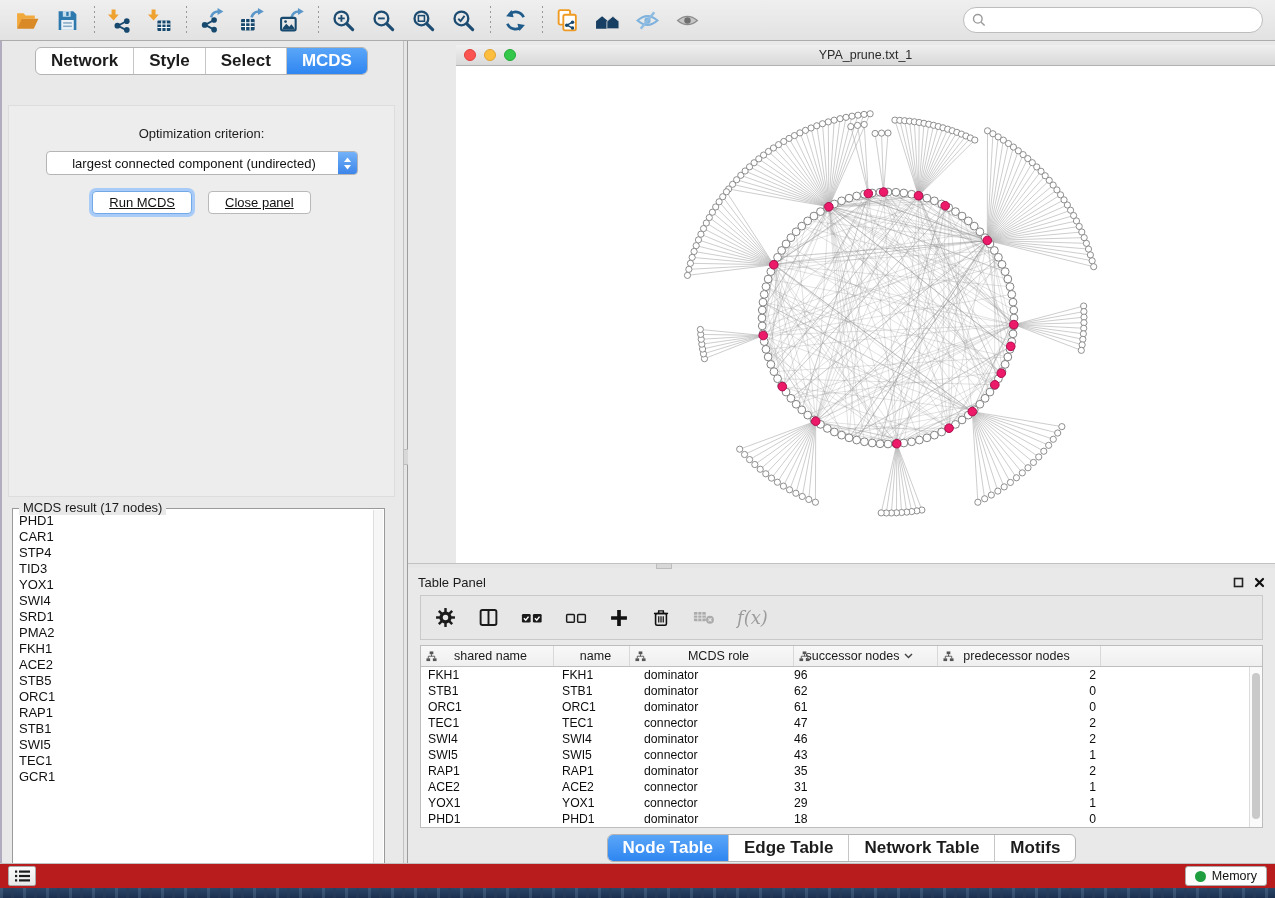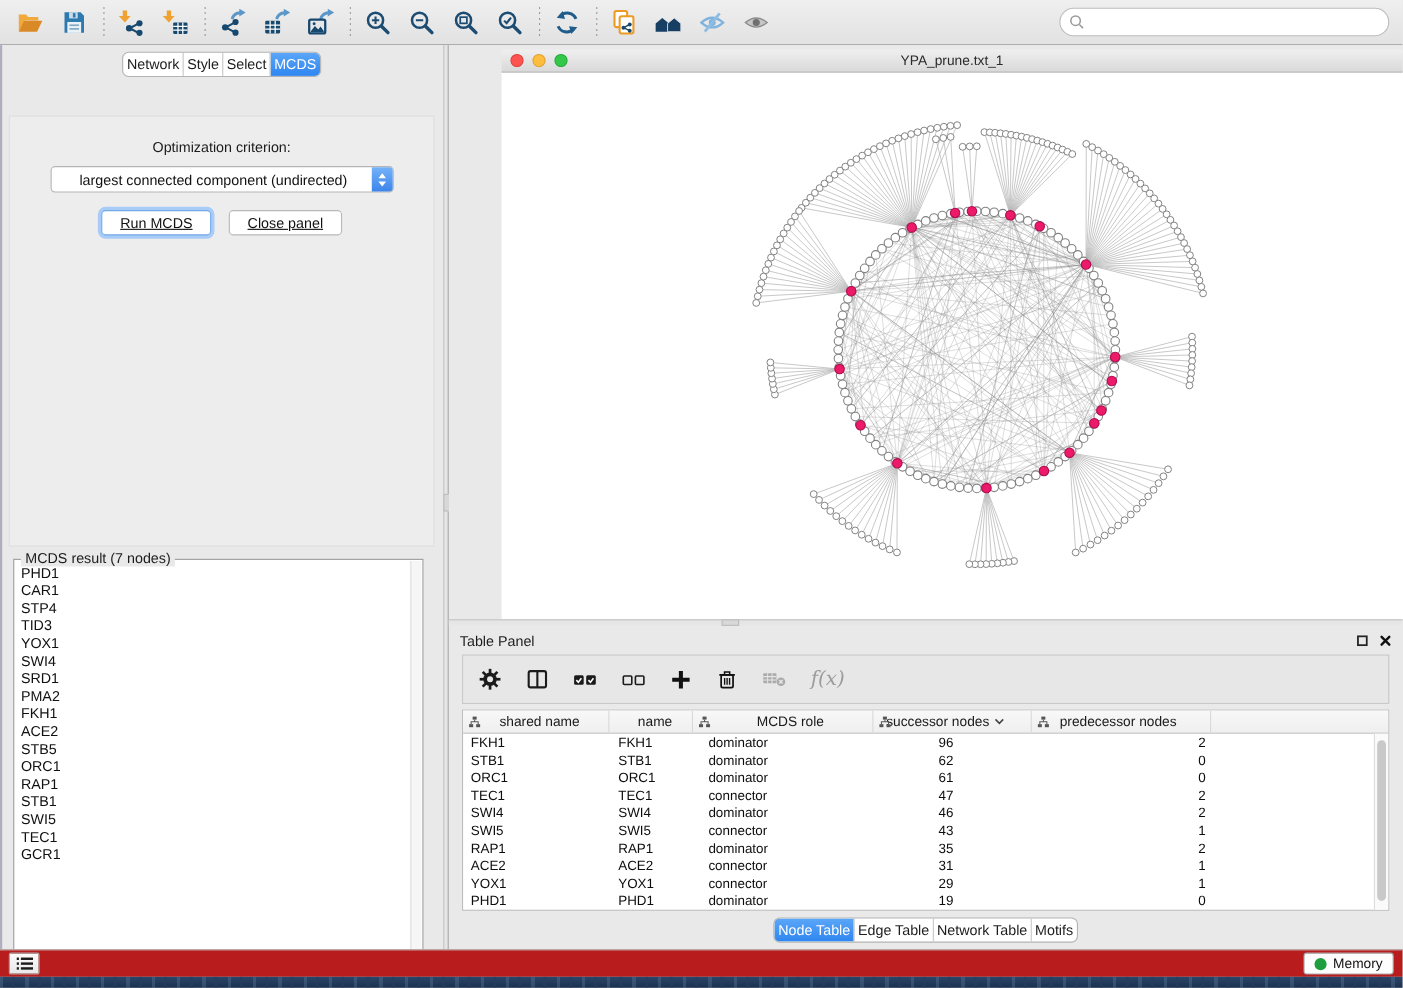--- a/index.html
+++ b/index.html
@@ -26,22 +26,22 @@
   .left-edge { position:absolute; left:0; top:0; bottom:0; width:2px; background:#948DA8; opacity:.65; }
 
   
   .control-panel { position:absolute; left:0; top:0; width:403px; height:822px; }
   .panel-header { height:24px; display:flex; align-items:center; padding:4px 10px 0;
     font-size:13px; color:#1c1c1c; }
   .panel-header .win-btns { margin-left:auto; display:flex; gap:10px; align-items:center; }
   .win-btn { cursor:pointer; display:flex; }
   .cp-tabs-row { display:flex; justify-content:center; margin-top:6px; }
   .seg { display:inline-flex; border:1px solid #B3B3B3; border-radius:6px; background:#fff; overflow:hidden; }
-  .seg .tab { padding:3px 3px; font-size:13px; color:#1c1c1c; border-left:1px solid #C6C6C6;
-    cursor:pointer; white-space:nowrap; }
+  .seg .tab { padding:3px 15px; font-size:17px; color:#1c1c1c; border-left:1px solid #C6C6C6;
+    cursor:pointer; white-space:nowrap;font-weight:bold; }
   .seg .tab:first-child { border-left:none; }
   .seg .tab.active { background:linear-gradient(#5AA6F8,#2F86F1); color:#fff; }
   .cp-body { position:absolute; left:8px; right:8px; top:64px; height:392px;
     background:#EDEDED; border:1px solid #DDDDDD; text-align:center; }
   .opt-label { margin-top:20px; font-size:13px; color:#1c1c1c; }
   .dropdown { margin:10px auto 16px; width:312px; height:24px; background:#fff;
     border:1px solid #B5B5B5; border-radius:4px; display:flex; align-items:center;
     cursor:pointer; position:relative; }
   .dropdown .dd-value { flex:1; font-size:13px; color:#111; text-align:center; padding-left:4px;
     white-space:nowrap; overflow:hidden; }
@@ -99,21 +99,21 @@
     border-bottom:1px solid #BFBFBF; }
   .th { display:flex; align-items:center; justify-content:center; gap:5px;
     font-size:12.5px; color:#1a1a1a; border-right:1px solid #D9D9D9; position:relative; cursor:pointer; }
   .th .tree-ic { position:absolute; left:5px; top:5px; }
   .tbody { height:160px; overflow:hidden; }
   .tr { display:flex; height:16px; cursor:default; }
   .td { font-size:12.2px; color:#0d0d0d; line-height:16px; white-space:nowrap; overflow:hidden; }
   .c0 { width:133px; padding-left:7px; }
   .c1 { width:76px;  padding-left:8px; }
   .c2 { width:164px; padding-left:14px; }
-  .c3 { width:144px; text-align:center; padding-right:12px; }
+  .c3 { width:144px; text-align:left; padding-right:12px; }
   .c4 { width:163px; text-align:right; padding-right:5px; }
   .cf { flex:1; border-right:none; }
   .tscroll { position:absolute; right:0; top:21px; bottom:0; width:13px;
     background:#FAFAFA; border-left:1px solid #DCDCDC; cursor:pointer; }
   .tscroll .thumb { position:absolute; left:2px; right:2px; top:6px; height:146px;
     background:#C9C9C9; border-radius:5px; }
 
   .table-tabs-row { display:flex; justify-content:center; margin-top:6px; }
 
   
@@ -297,21 +297,21 @@
             <path d="M4.5 12.5L1 8h7z" fill="#fff"></path>
           </svg>
         </span>
       </div>
       <div class="btn-row">
         <button class="aqua-btn focused">Run MCDS</button>
         <button class="aqua-btn">Close panel</button>
       </div>
     </div>
     <div class="result-box">
-      <span class="result-legend">MCDS result (7 nodes)</span>
+      <span class="result-legend">MCDS result (17 nodes)</span>
       <div class="result-list" id="mcds-list">
           <div class="mcds-item">PHD1</div>
           <div class="mcds-item">CAR1</div>
           <div class="mcds-item">STP4</div>
           <div class="mcds-item">TID3</div>
           <div class="mcds-item">YOX1</div>
           <div class="mcds-item">SWI4</div>
           <div class="mcds-item">SRD1</div>
           <div class="mcds-item">PMA2</div>
           <div class="mcds-item">FKH1</div>
@@ -1250,21 +1250,21 @@
               <div class="td c1">YOX1</div>
               <div class="td c2">connector</div>
               <div class="td c3">29</div>
               <div class="td c4">1</div>
               <div class="td cf"></div>
             </div>
             <div class="tr">
               <div class="td c0">PHD1</div>
               <div class="td c1">PHD1</div>
               <div class="td c2">dominator</div>
-              <div class="td c3">19</div>
+              <div class="td c3">18</div>
               <div class="td c4">0</div>
               <div class="td cf"></div>
             </div>
           </div>
         <div class="tscroll">
           <div class="thumb"></div>
         </div>
       </div>
 
       <div class="table-tabs-row">

